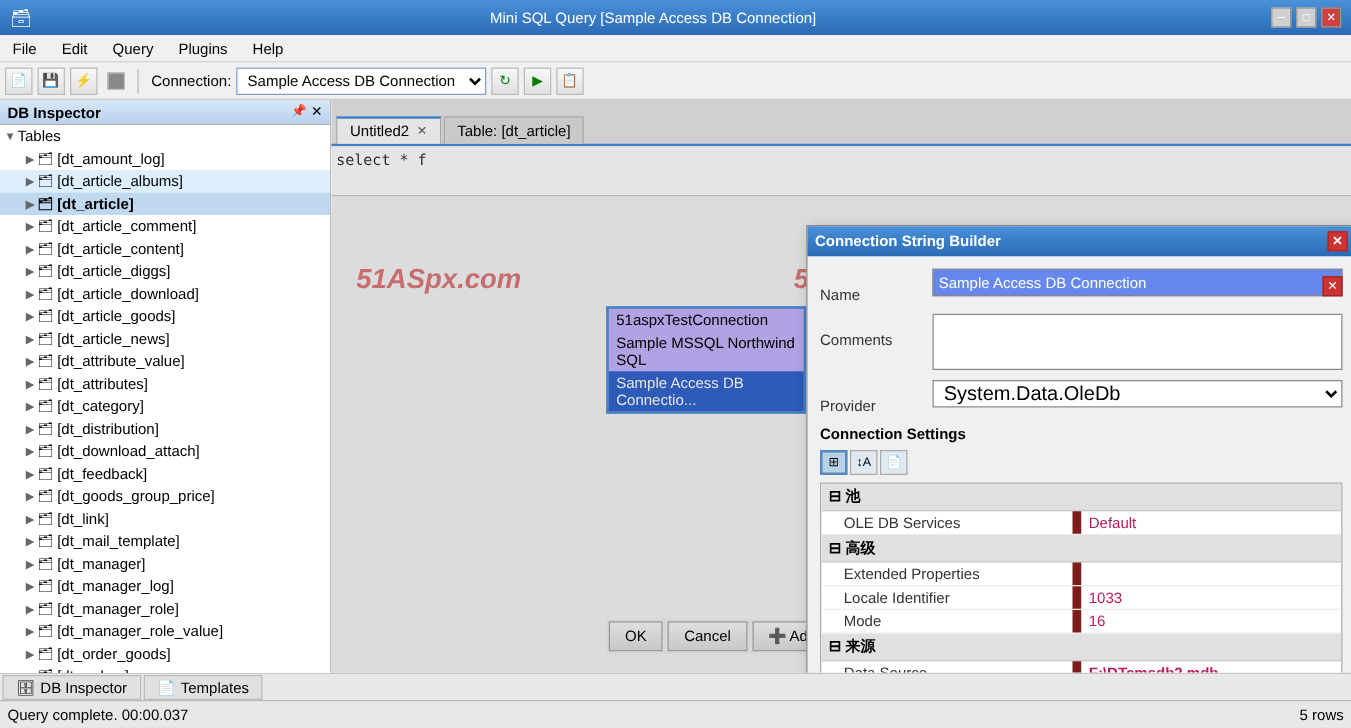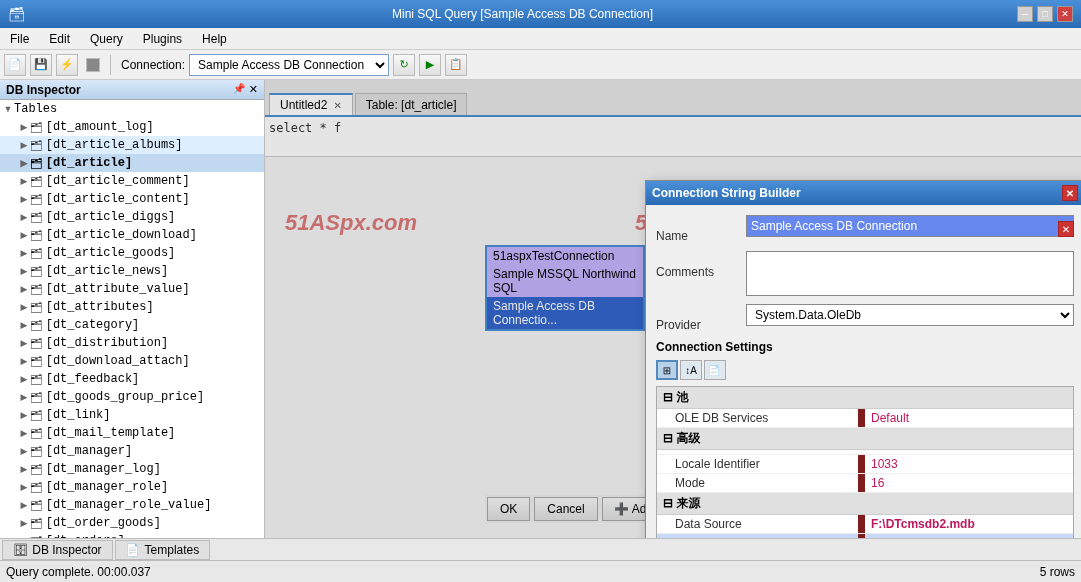--- a/index.html
+++ b/index.html
@@ -29,21 +29,21 @@
     
     .db-inspector { width: 265px; border-right: 1px solid #bbb; display: flex; flex-direction: column; background: white; }
     .panel-header { background: linear-gradient(to bottom, #d8e8f8, #b8d0ec); height: 20px; display: flex; align-items: center; justify-content: space-between; padding: 0 6px; border-bottom: 1px solid #aaa; }
     .panel-title { font-size: 12px; font-weight: bold; }
     .panel-controls { display: flex; gap: 3px; font-size: 10px; }
     .panel-pin { cursor: pointer; }
 
     .tree-area { flex: 1; overflow: auto; background: white; }
     .tree-item { display: flex; align-items: center; height: 18px; padding-left: 4px; cursor: pointer; white-space: nowrap; }
     .tree-expand { width: 12px; display: inline-flex; align-items: center; justify-content: center; font-size: 9px; color: #666; }
-    .tree-label { font-size: 12px; font-family: Liberation Mono, monospace; }
+    .tree-label { font-size: 12px; }
 
     .tables-header { display: flex; align-items: center; height: 18px; padding-left: 2px; cursor: pointer; }
 
     
     .content-area { flex: 1; display: flex; flex-direction: column; background: #f5f5f5; position: relative; overflow: hidden; }
 
     
     .tabs-bar { display: flex; align-items: flex-end; background: #e8e8e8; height: 37px; border-bottom: 2px solid #4a90d9; padding-left: 4px; }
     .tab { height: 22px; padding: 0 10px; background: #e0e0e0; border: 1px solid #bbb; border-bottom: none; display: flex; align-items: center; cursor: pointer; font-size: 12px; margin-right: 2px; }
     .tab.active { background: white; border-top: 2px solid #4a90d9; }
@@ -76,21 +76,21 @@
     
     .dialog { position: absolute; top: 100px; left: 380px; width: 440px; background: #f0f0f0; border: 1px solid #888; z-index: 30; box-shadow: 4px 4px 12px rgba(0,0,0,0.3); }
     .dialog-title-bar { background: linear-gradient(to bottom, #4a90d9, #2a6ab5); color: white; height: 24px; display: flex; align-items: center; justify-content: space-between; padding: 0 6px; font-size: 12px; font-weight: bold; }
     .dialog-close-btn { width: 16px; height: 16px; background: #cc3333; border: 1px solid #aa2222; color: white; display: flex; align-items: center; justify-content: center; cursor: pointer; font-size: 10px; }
     .dialog-body { padding: 10px; }
     .dialog-row { display: flex; align-items: flex-start; margin-bottom: 8px; }
     .dialog-label { width: 90px; font-size: 12px; padding-top: 3px; color: #333; margin-top: 11px; }
     .dialog-input { flex: 1; height: 22px; border: 1px solid #888; font-size: 12px; padding: 0 4px; background: white; }
     .dialog-input.highlighted { background: #6699ff; color: white; }
     .dialog-textarea { flex: 1; height: 45px; border: 1px solid #888; font-size: 12px; padding: 4px; background: white; resize: none; }
-    .dialog-select { flex: 1; height: 22px; border: 1px solid #888; font-size: 12px; padding: 1px 4px; background: white; }
+    .dialog-select { flex: 1; height: 22px; border: 1px solid #888; font-size: 16px; padding: 1px 4px; background: white; }
 
     .conn-settings-label { font-size: 12px; font-weight: bold; margin-bottom: 6px; margin-top: 4px; }
     .conn-settings-toolbar { display: flex; gap: 2px; margin-bottom: 6px; }
     .cs-btn { width: 22px; height: 20px; background: #e0e8f0; border: 1px solid #aaa; display: flex; align-items: center; justify-content: center; cursor: pointer; font-size: 10px; }
     .cs-btn.active { background: #b8d0e8; border: 2px solid #5588bb; }
 
     .prop-grid { border: 1px solid #aaa; background: white; font-size: 12px; height: 190px; overflow-y: auto; }
     .prop-section { background: #e0e0e0; padding: 2px 6px; font-size: 12px; font-weight: bold; border-bottom: 1px solid #ccc; cursor: pointer; }
     .prop-row { display: flex; border-bottom: 1px solid #eee; }
     .prop-name { width: 50%; padding: 2px 18px; border-right: 7px solid #7f1d1d; color: #333; }
@@ -355,20 +355,21 @@
         <div class="prop-grid">
 
           <div class="prop-section">⊟ 池</div>
           <div class="prop-row">
             <div class="prop-name">OLE DB Services</div>
             <div class="prop-value">Default</div>
           </div>
 
           <div class="prop-section">⊟ 高级</div>
           <div class="prop-row">
+            <div class="prop-name">Extended Properties</div>
             <div class="prop-value"></div>
           </div>
           <div class="prop-row">
             <div class="prop-name">Locale Identifier</div>
             <div class="prop-value">1033</div>
           </div>
           <div class="prop-row">
             <div class="prop-name">Mode</div>
             <div class="prop-value">16</div>
           </div>

